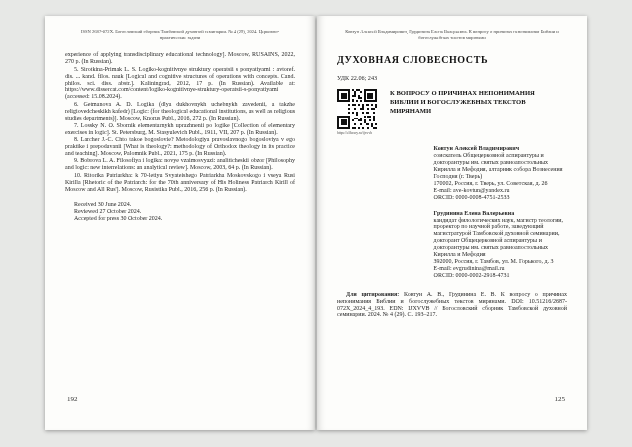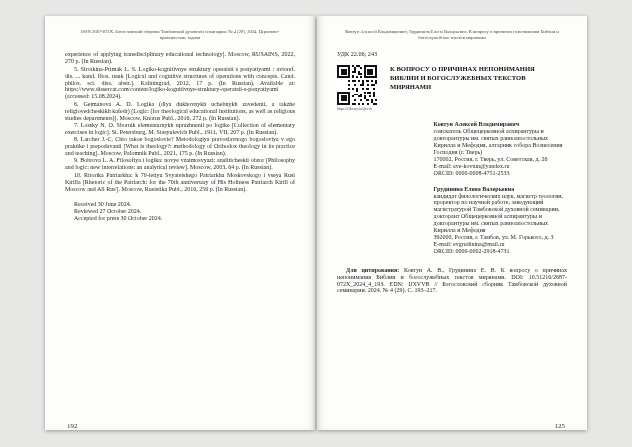--- a/index.html
+++ b/index.html
@@ -35,21 +35,21 @@
   .refs{margin-top:10px;}
   .ref{
     font-size:6px;line-height:6.9px;
     text-align:justify;text-indent:9px;
     margin:0 0 0.5px 0;
   }
   .ref.no-indent{text-indent:0;}
   .dates{margin-top:8px;}
   .date-line{font-size:6px;line-height:7.2px;text-indent:9px;}
   .pagenum{
-    position:absolute;bottom:0;
+    position:absolute;bottom:27px;
     font-size:7px;color:#333;
   }
   .pagenum.pn-left{left:22px;}
   .pagenum.pn-right{right:22px;}
 
   .section-title{
     margin-top:13px;
     font-size:10px;font-weight:bold;
     letter-spacing:.6px;color:#111;
   }
@@ -101,20 +101,21 @@
       <div class="date-line">Reviewed 27 October 2024.</div>
       <div class="date-line">Accepted for press 30 October 2024.</div>
     </div>
 
     <div class="pagenum pn-left">192</div>
   </div>
 
   <div class="page right">
     <div class="running-head">Ковтун Алексей Владимирович, Грудинина Елена Валерьевна. К вопросу о причинах непонимания Библии и богослужебных текстов мирянами</div>
 
+    <div class="section-title">ДУХОВНАЯ СЛОВЕСНОСТЬ</div>
 
     <div class="udk">УДК 22.06; 243</div>
 
     <div class="qr-row">
       <div class="qr-box">
         <svg viewBox="0 0 21 21" shape-rendering="crispEdges" aria-hidden="true">
           <rect x="0" y="0" width="21" height="21" fill="#ffffff"></rect>
           <g fill="#111111">
             <rect x="0" y="0" width="7" height="7"></rect>
               <rect x="14" y="0" width="7" height="7"></rect>

